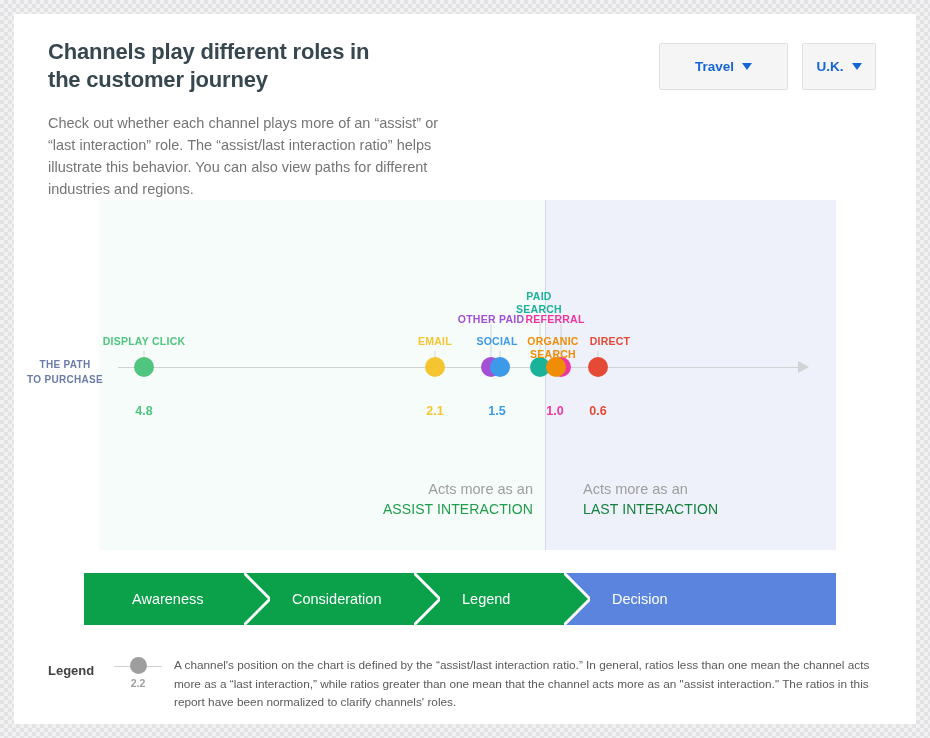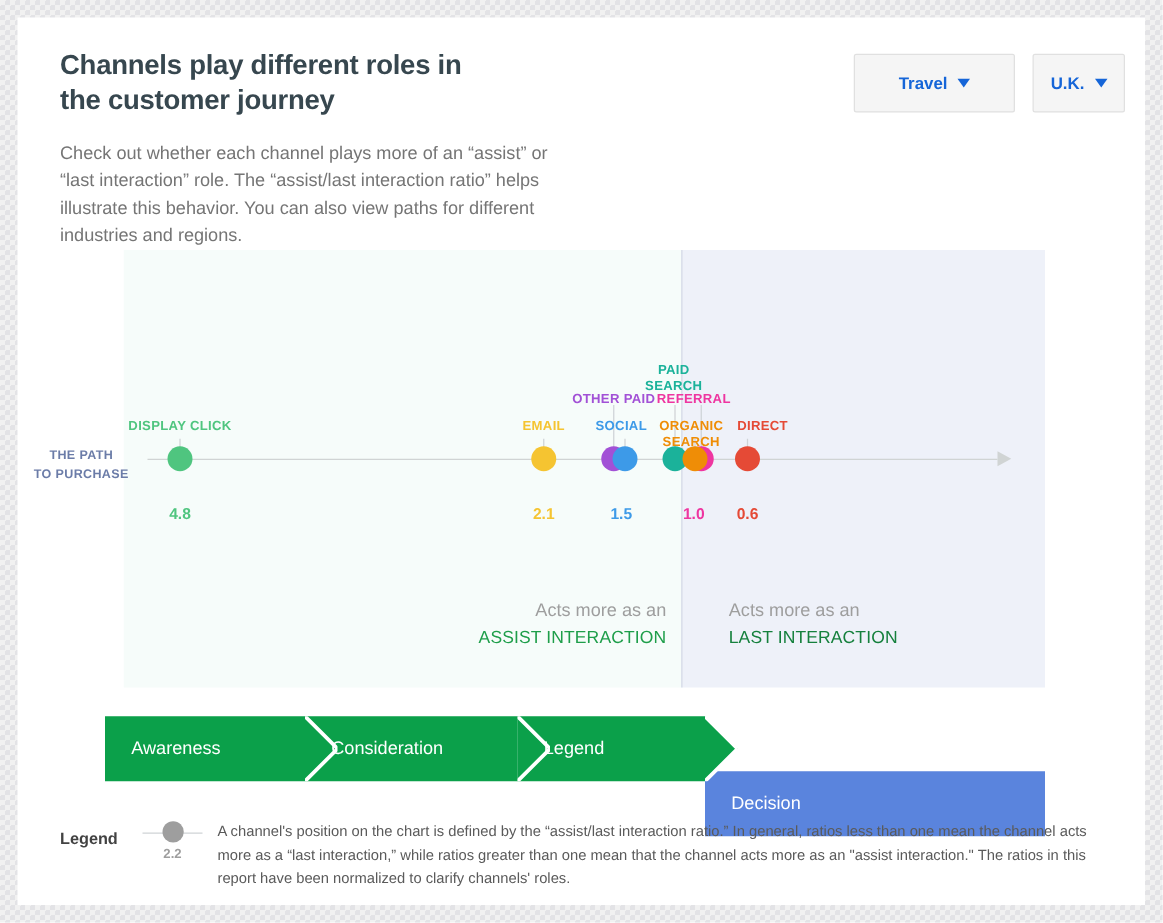--- a/index.html
+++ b/index.html
@@ -51,21 +51,21 @@
     font-size: 14.5px;
     color: #757575;
     line-height: 1.52;
     width: 455px;
     white-space: pre-line;
   }
 
   
   .dropdowns {
     position: absolute;
-    right: 16px;
+    right: 40px;
     top: 29px;
     display: flex;
     gap: 14px;
   }
   .dropdown {
     background: #f5f5f5;
     border: 1px solid #e0e0e0;
     border-radius: 2px;
     height: 47px;
     display: flex;
@@ -233,21 +233,21 @@
   }
   .stage {
     position: relative;
     height: 52px;
     display: flex;
     align-items: center;
     color: #ffffff;
     font-size: 14.5px;
     cursor: pointer;
   }
-  .stage-label { padding-left: 21px; position: relative; z-index: 2; }
+  .stage-label { padding-left: 48px; position: relative; z-index: 2; }
   .stage.green { background: #0ba04a; }
   .stage.blue  { background: #5a84dd; }
   .stage .notch-fill {
     position: absolute;
     right: -26px;
     top: 0;
     width: 26px;
     height: 52px;
     z-index: 1;
   }
@@ -406,21 +406,21 @@
       </div>
       <div class="stage green" style="width: 150px;">
         <span class="stage-label">Legend</span>
         <span class="notch-fill">
           <svg width="26" height="52" viewBox="0 0 26 52">
             <path d="M0 0 L26 26 L0 52 Z" fill="#0ba04a"></path>
             <path d="M0 0 L26 26 L0 52" fill="none" stroke="#ffffff" stroke-width="3"></path>
           </svg>
         </span>
       </div>
-      <div class="stage blue" style="width: 272px; margin-top: 44px;">
+      <div class="stage blue" style="width: 272px;">
         <span class="stage-label">Decision</span>
       </div>
     </div>
 
   <div class="legend">
     <div class="legend-title">Legend</div>
     <div class="legend-sample">
       <div class="ls-line"></div>
       <div class="ls-dot"></div>
       <div class="ls-val">2.2</div>

